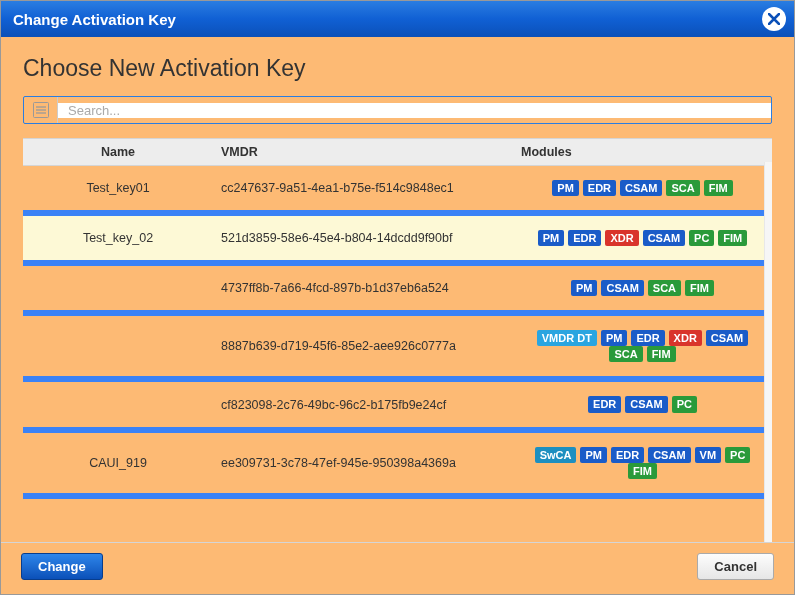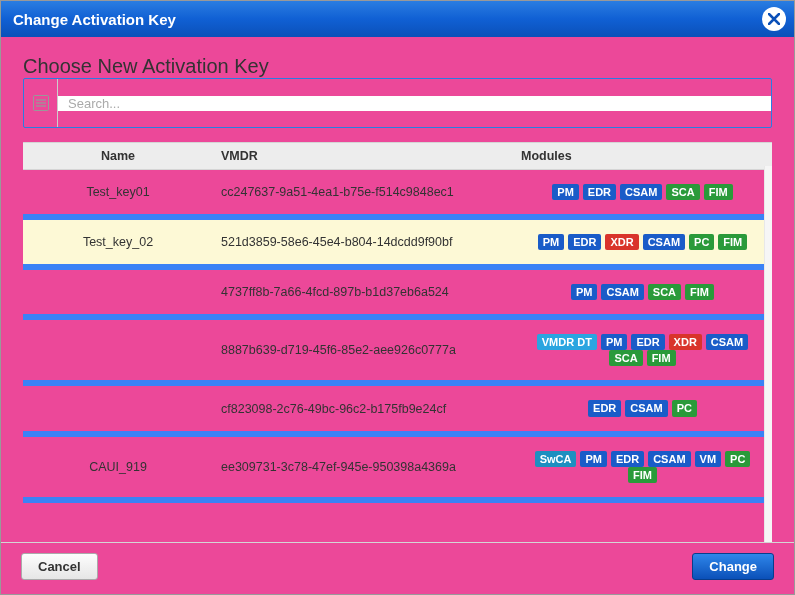--- a/index.html
+++ b/index.html
@@ -3,21 +3,21 @@
 <meta charset="utf-8">
 <style>
   * { box-sizing: border-box; }
   html, body { margin: 0; padding: 0; font-family: Arial, Helvetica, sans-serif; }
   .dialog {
     width: 795px;
     height: 595px;
     border: 1px solid #999;
     display: flex;
     flex-direction: column;
-    background: #ec4899;
+    background: #fdba74;
     position: relative;
   }
   .titlebar {
     background: linear-gradient(to bottom, #2a7de1 0%, #1060d4 50%, #0b50b8 100%);
     color: #fff;
     height: 36px;
     display: flex;
     align-items: center;
     padding: 0 12px;
     font-size: 15px;
@@ -39,29 +39,30 @@
   }
   .close-btn svg { width: 12px; height: 12px; }
   .body {
     flex: 1;
     display: flex;
     flex-direction: column;
     padding: 18px 22px 0 22px;
     overflow: hidden;
   }
   .subtitle {
-    font-size: 20px;
-    color: #333;
+    font-size: 23px;
+    color: #333;
+    margin-bottom: 14px;
   }
   .searchbar {
     border: 1px solid #2a7de1;
     border-radius: 2px;
     display: flex;
     align-items: center;
-    height: 50px;
+    height: 28px;
     margin-bottom: 14px;
   }
   .search-icon-box {
     width: 34px;
     height: 100%;
     border-right: 1px solid #ccc;
     display: flex;
     align-items: center;
     justify-content: center;
     color: #888;
@@ -231,17 +232,17 @@
               <td class="mod-col"><span class="badge b-teal">SwCA</span><span class="badge b-blue">PM</span><span class="badge b-blue">EDR</span><span class="badge b-blue">CSAM</span><span class="badge b-blue">VM</span><span class="badge b-green">PC</span><span class="badge b-green">FIM</span></td>
             </tr>
           </tbody>
       </table>
       <div class="scroll-shade"></div>
     </div>
 
   </div>
 
   <div class="footer">
+    <button class="btn btn-primary">Change</button>
     <button class="btn btn-cancel">Cancel</button>
-    <button class="btn btn-primary">Change</button>
   </div>
 
 </div>
 
 </body></html>

